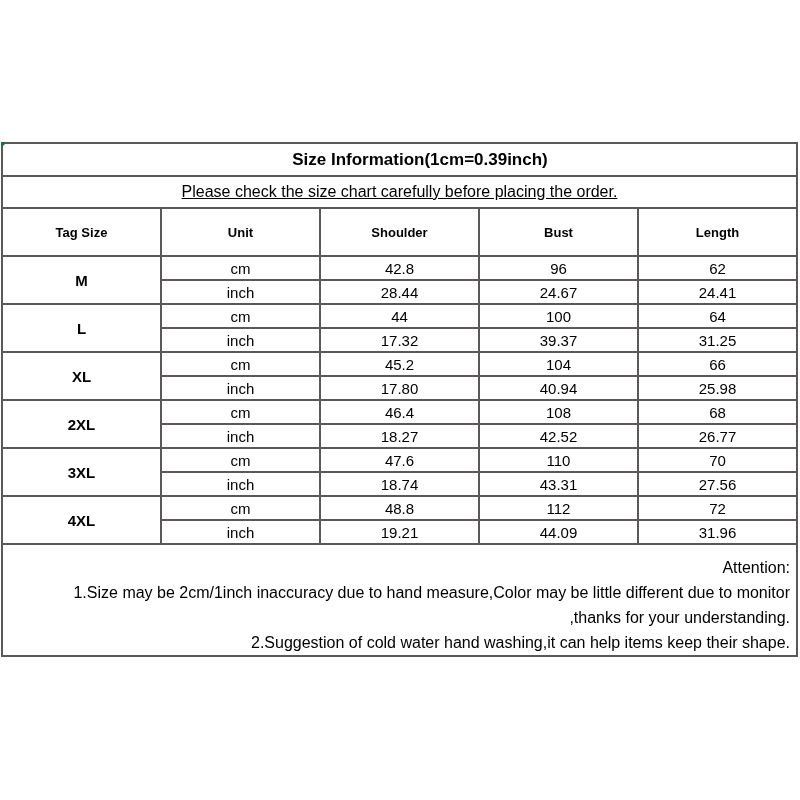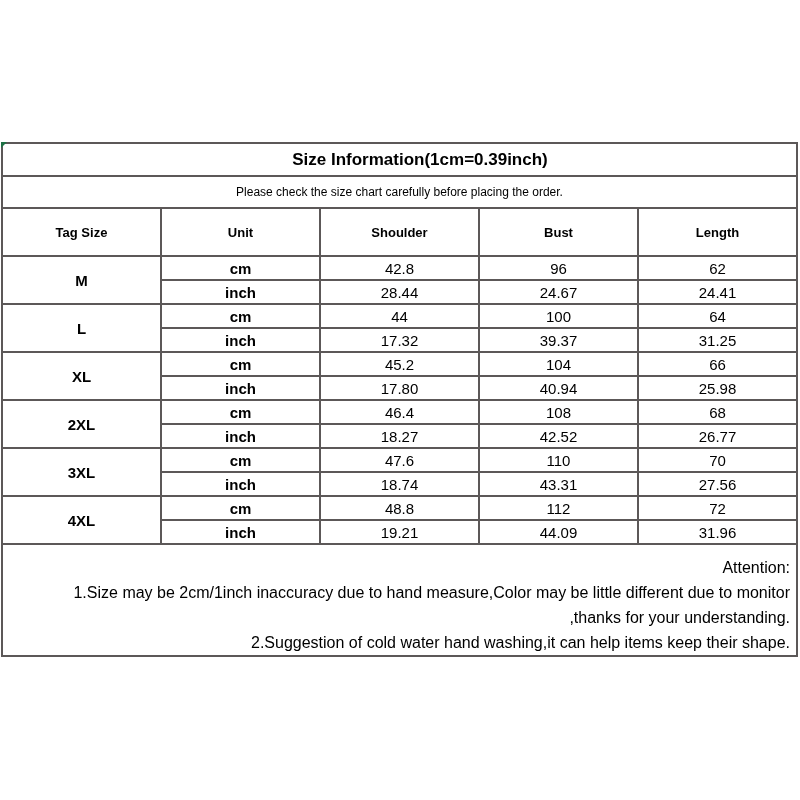--- a/index.html
+++ b/index.html
@@ -33,34 +33,35 @@
   }
   td.pink{background:#f9dbd9;}
   tr.title-row td{
     height:31px;
     font-weight:bold;
     font-size:17px;
     padding-left:41px;
   }
   tr.subtitle-row td{
     height:30px;
-    font-size:12px;
+    font-size:16px;
+    text-decoration:underline;
   }
   tr.header-row td{
     height:46px;
     font-weight:bold;
     font-size:13px;
   }
   tr.data-row td{height:22px;}
   td.tag-cell{
     font-weight:bold;
     font-size:17px;
     background:#ffffff;
   }
-  td.unit-cell{font-size:16px;font-weight:bold;}
+  td.unit-cell{font-size:16px;}
   tr.attention-row td{
     height:98px;
     text-align:right;
     vertical-align:top;
     white-space:normal;
   }
   .attention-inner{
     padding:10px 6px 0 6px;
     font-size:16px;
     line-height:25px;

